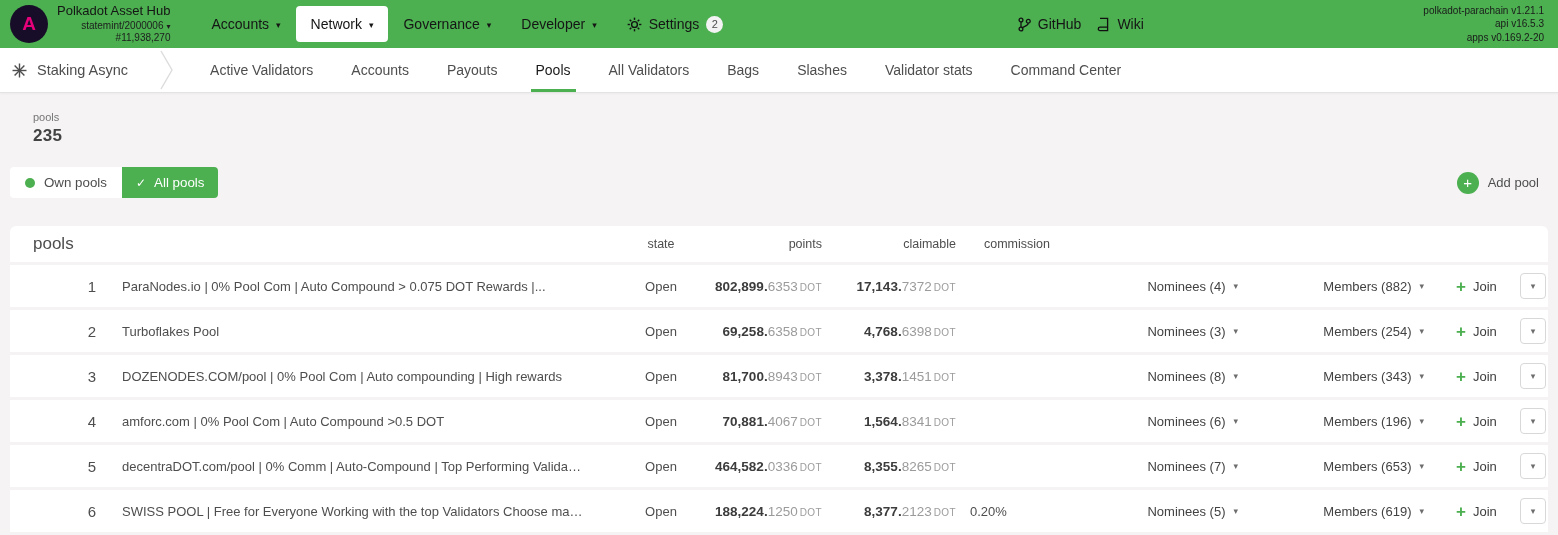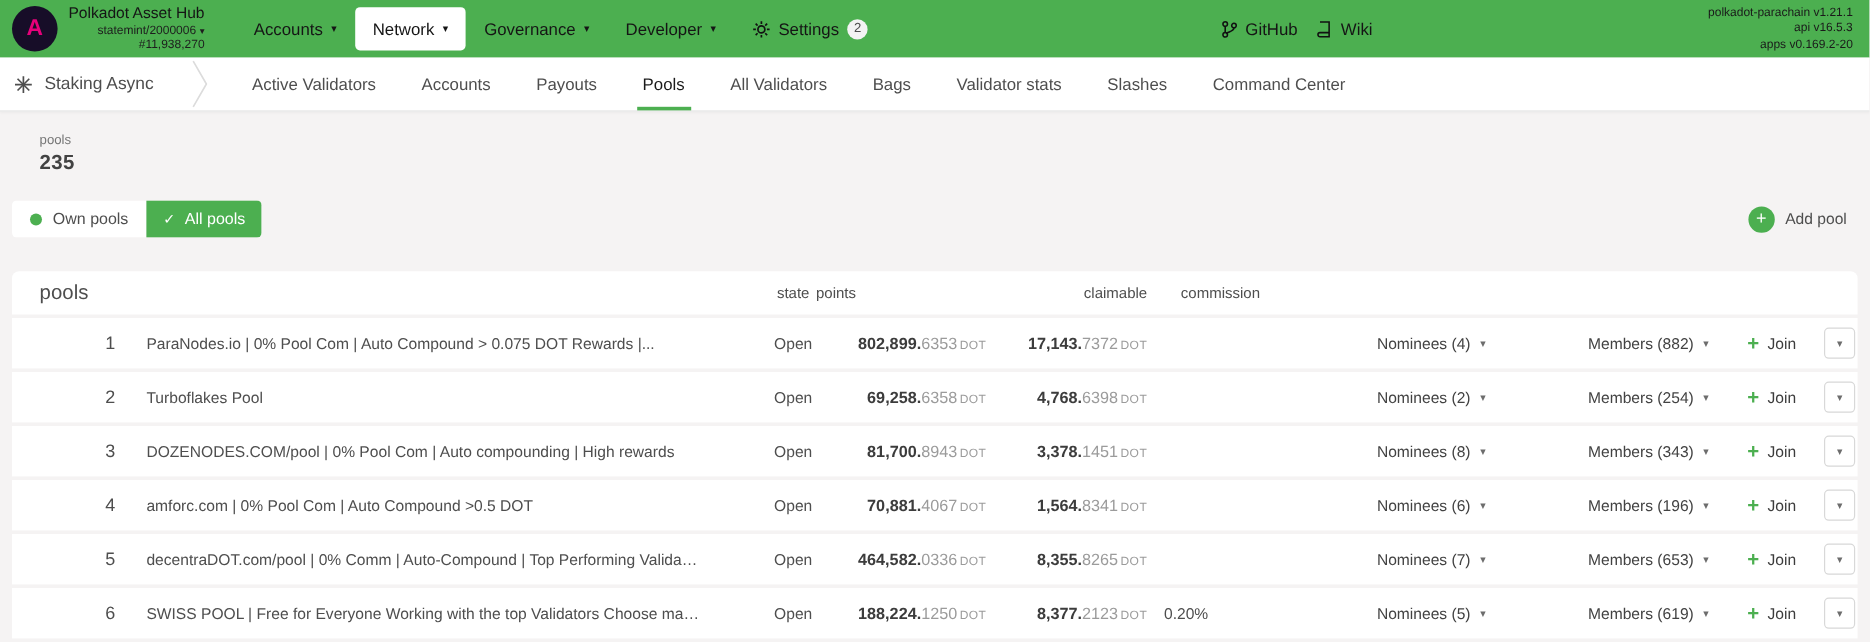--- a/index.html
+++ b/index.html
@@ -95,21 +95,21 @@
   .table { margin: 28px 10px 0 10px; }
   .thead, .row {
     display: grid;
     grid-template-columns: 90px minmax(0,1fr) 96px 150px 140px 120px 160px 180px 82px 36px;
     align-items: center;
   }
   .thead { background: #ffffff; height: 36px; border-radius: 6px 6px 0 0; }
   .tbl-title { grid-column: 1 / 3; font-size: 17px; color: #4e4e4e; padding-left: 23px; }
   .th { font-size: 12.5px; color: #4e4e4e; }
   .th-state { grid-column: 3; text-align: center; padding-left: 58px; }
-  .th-points { grid-column: 4; padding-right: 8px; }
+  .th-points { grid-column: 4; text-align: right; padding-right: 8px; }
   .th-claimable { grid-column: 5; text-align: right; padding-right: 14px; }
   .th-commission { grid-column: 6; text-align: right; padding-right: 40px; }
 
   .row { background: #ffffff; height: 42px; margin-top: 3px; font-size: 13px; color: #4e4e4e; }
   .cell { min-width: 0; }
   .idx { font-size: 15px; text-align: right; padding-right: 4px; color: #4e4e4e; }
   .name { padding-left: 22px; white-space: nowrap; overflow: hidden; text-overflow: ellipsis; }
   .state { text-align: center; padding-left: 58px; }
   .num { text-align: right; white-space: nowrap; }
   .num.points { padding-right: 8px; }
@@ -228,22 +228,22 @@
   <svg class="tab-divider" width="13" height="40" viewBox="0 0 13 40">
     <path d="M1 1 L12 20 L1 39" fill="none" stroke="#dcdcdc" stroke-width="1.4"></path>
   </svg>
   <nav class="tabs">
     <span class="tab">Active Validators</span>
     <span class="tab">Accounts</span>
     <span class="tab">Payouts</span>
     <span class="tab active">Pools</span>
     <span class="tab">All Validators</span>
     <span class="tab">Bags</span>
+    <span class="tab">Slashes</span>
     <span class="tab">Validator stats</span>
-    <span class="tab">Slashes</span>
     <span class="tab">Command Center</span>
   </nav>
 </div>
 
 <main class="page">
 
   <section class="summary">
     <div class="summary-label">pools</div>
     <div class="summary-value">235</div>
   </section>
@@ -309,21 +309,21 @@
     <div class="cell name">Turboflakes Pool</div>
     <div class="cell state">Open</div>
     <div class="cell num points">
       <span class="int">69,258.</span><span class="frac">6358</span><span class="unit">DOT</span>
     </div>
     <div class="cell num claimable">
       <span class="int">4,768.</span><span class="frac">6398</span><span class="unit">DOT</span>
     </div>
     <div class="cell commission"></div>
     <div class="cell expander-cell nominees">
-      <span>Nominees (2)</span>
+      <span>Nominees (3)</span>
       <span class="expander-caret">▾</span>
     </div>
     <div class="cell expander-cell members">
       <span>Members (254)</span>
       <span class="expander-caret">▾</span>
     </div>
     <div class="cell join-cell">
       <span class="plus">+</span>
       <span>Join</span>
     </div>

